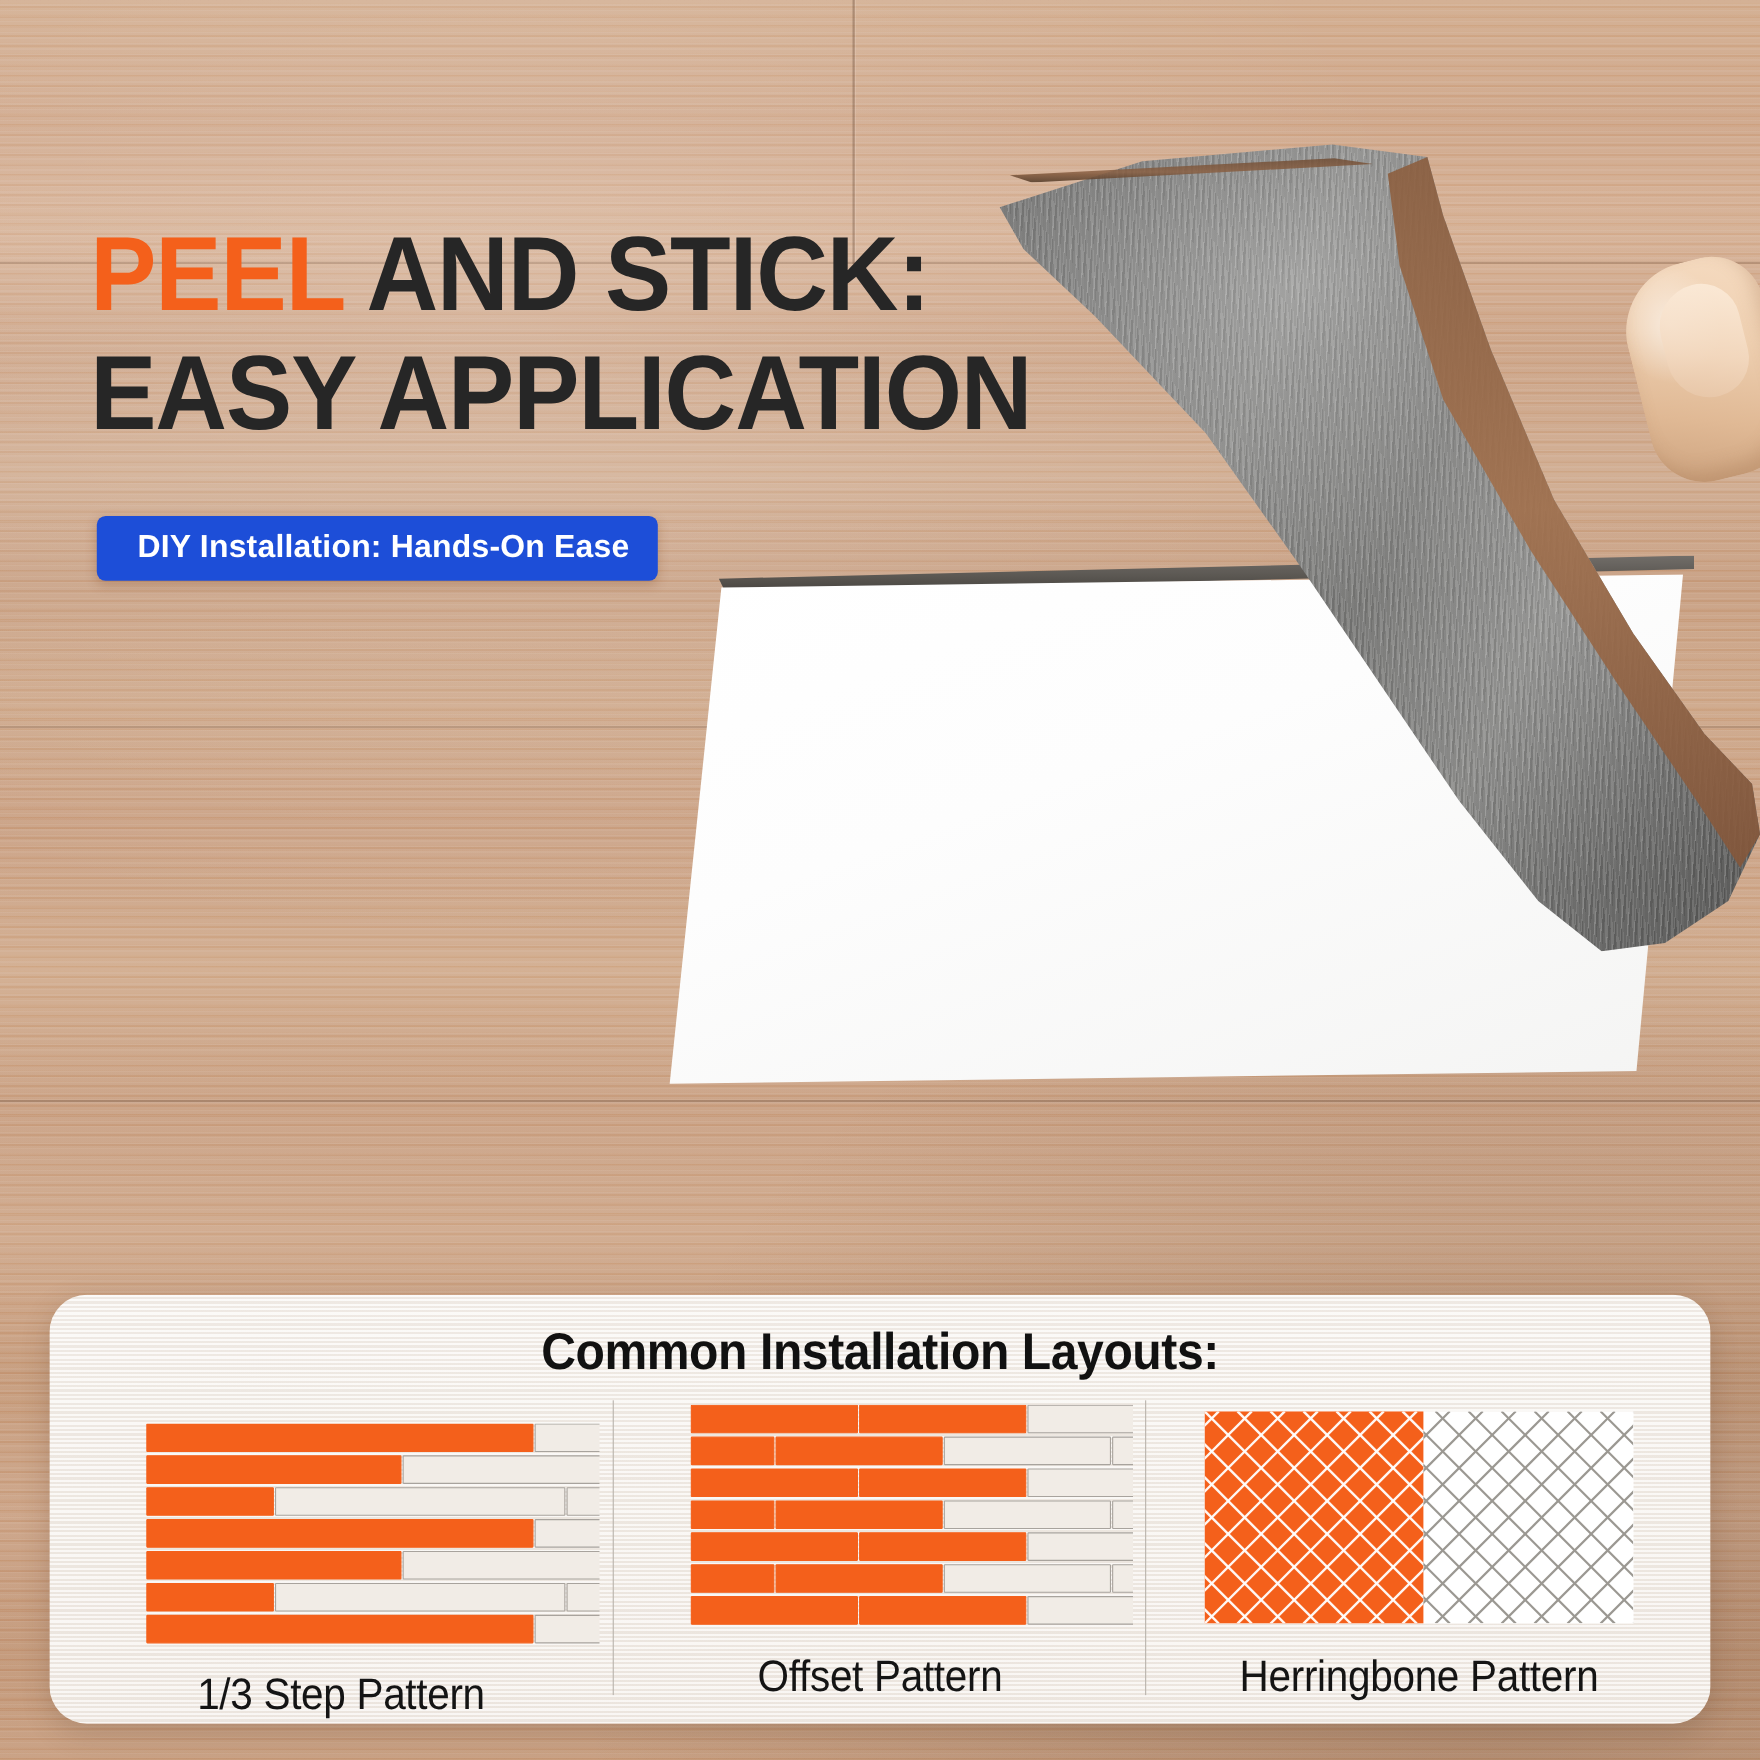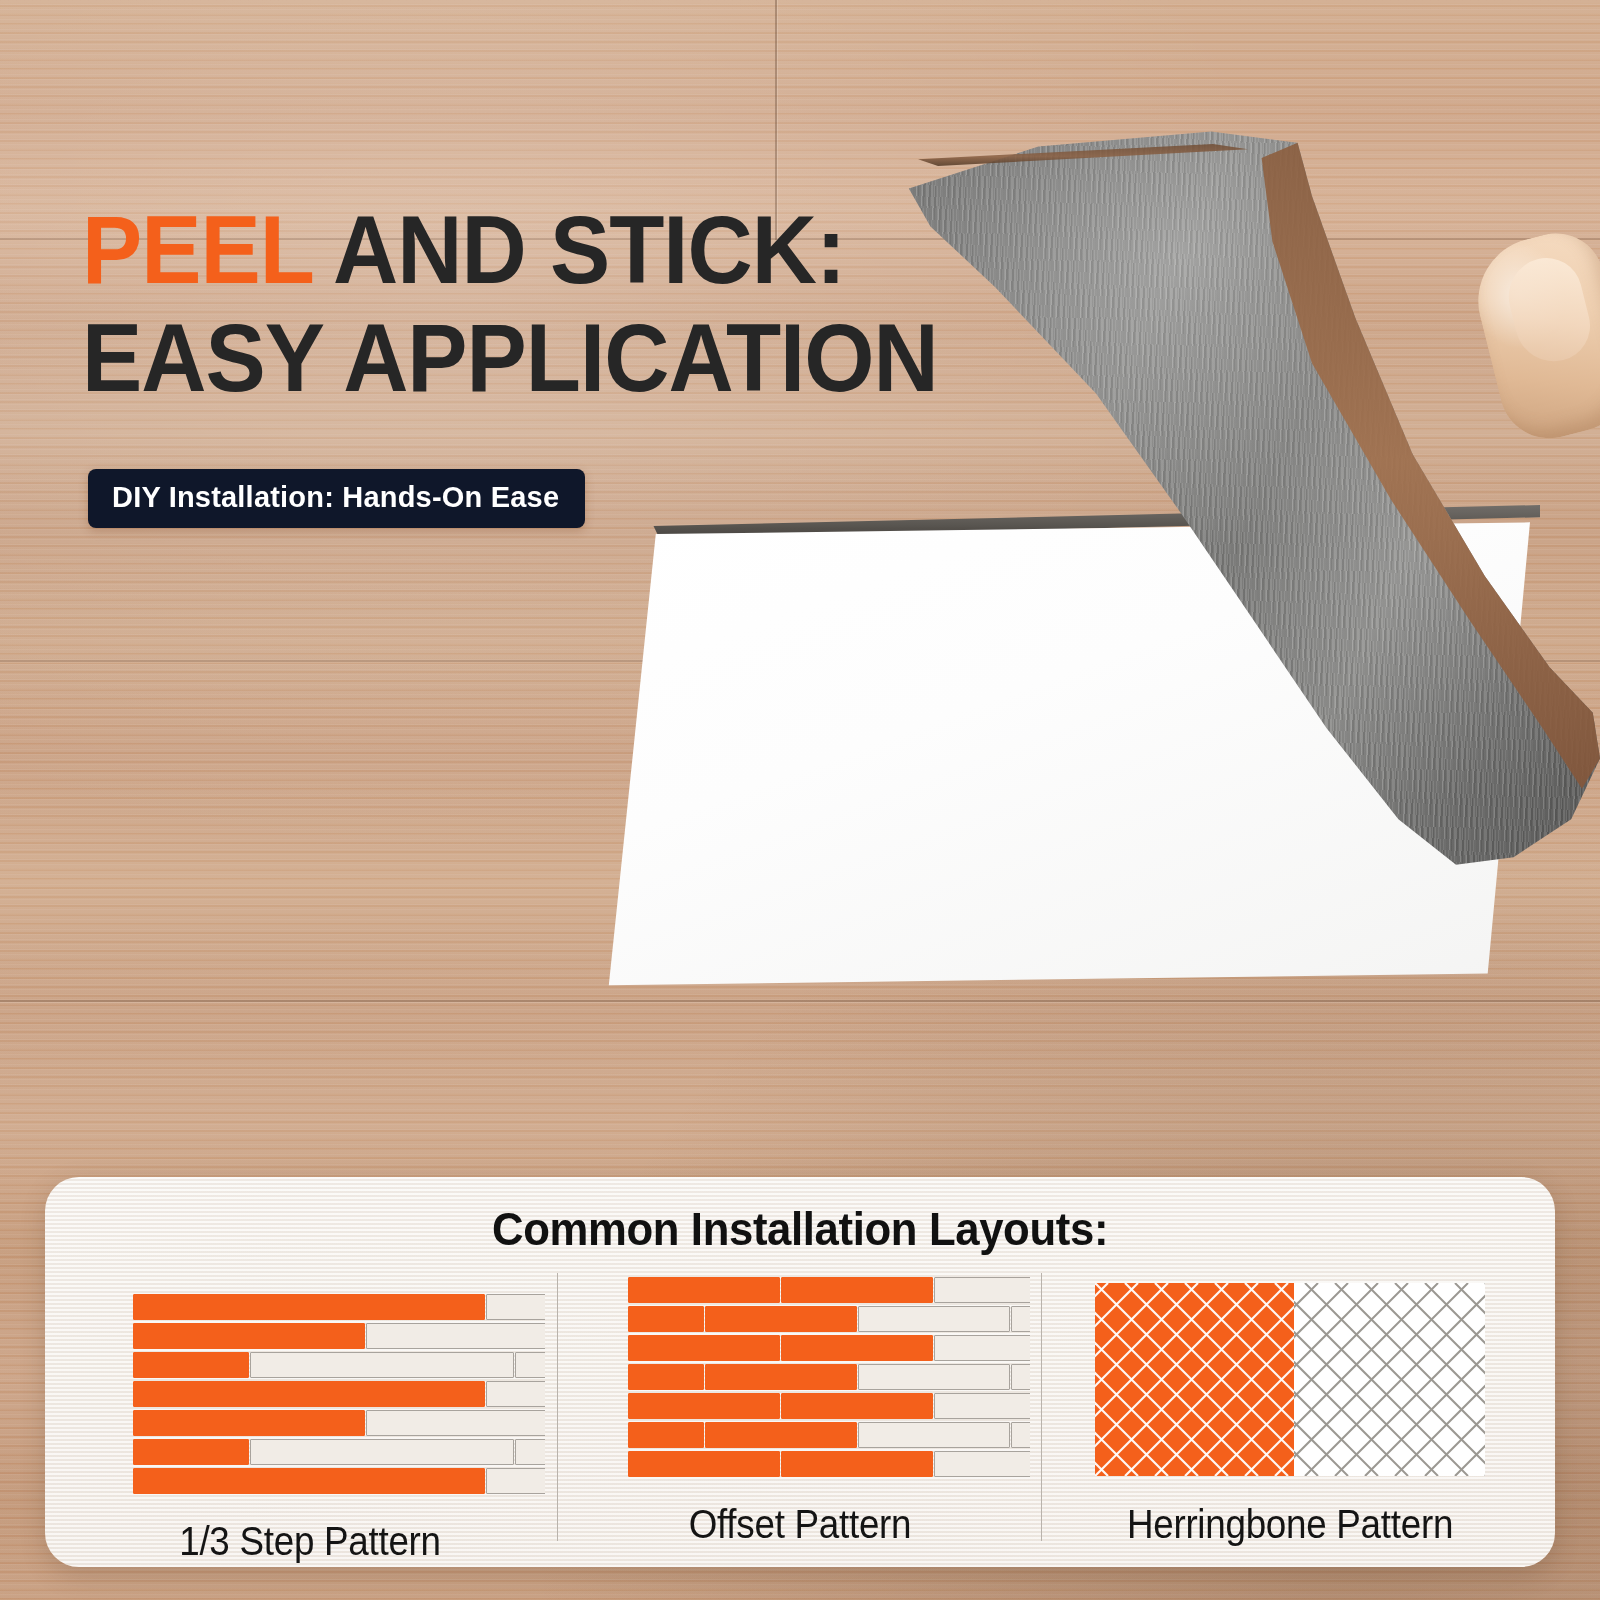--- a/index.html
+++ b/index.html
@@ -111,22 +111,22 @@
   .headline{
     position:absolute;left:82px;top:196px;width:900px;
     font-family:"Liberation Sans Narrow","Liberation Sans",sans-serif;
     font-weight:bold;font-size:96px;line-height:1.12;
     letter-spacing:-1px;color:#262626;white-space:nowrap;
     transform:scaleX(.94);transform-origin:left top;
   }
   .headline .hl-accent{color:#F4601B;}
   .badge{
     position:absolute;left:88px;top:469px;
-    background:#0f172a;border-radius:8px;
-    padding:12px 26px 14px 24px;
+    background:#1d4ed8;border-radius:8px;
+    padding:12px 26px 14px 37px;
     color:#ffffff;font-weight:bold;font-size:29px;letter-spacing:.2px;
     box-shadow:0 3px 10px rgba(120,55,15,.25);
   }
 
   
   .card{
     position:absolute;left:45px;top:1177px;width:1510px;height:390px;
     border-radius:34px;
     background:
       repeating-linear-gradient(0deg,

